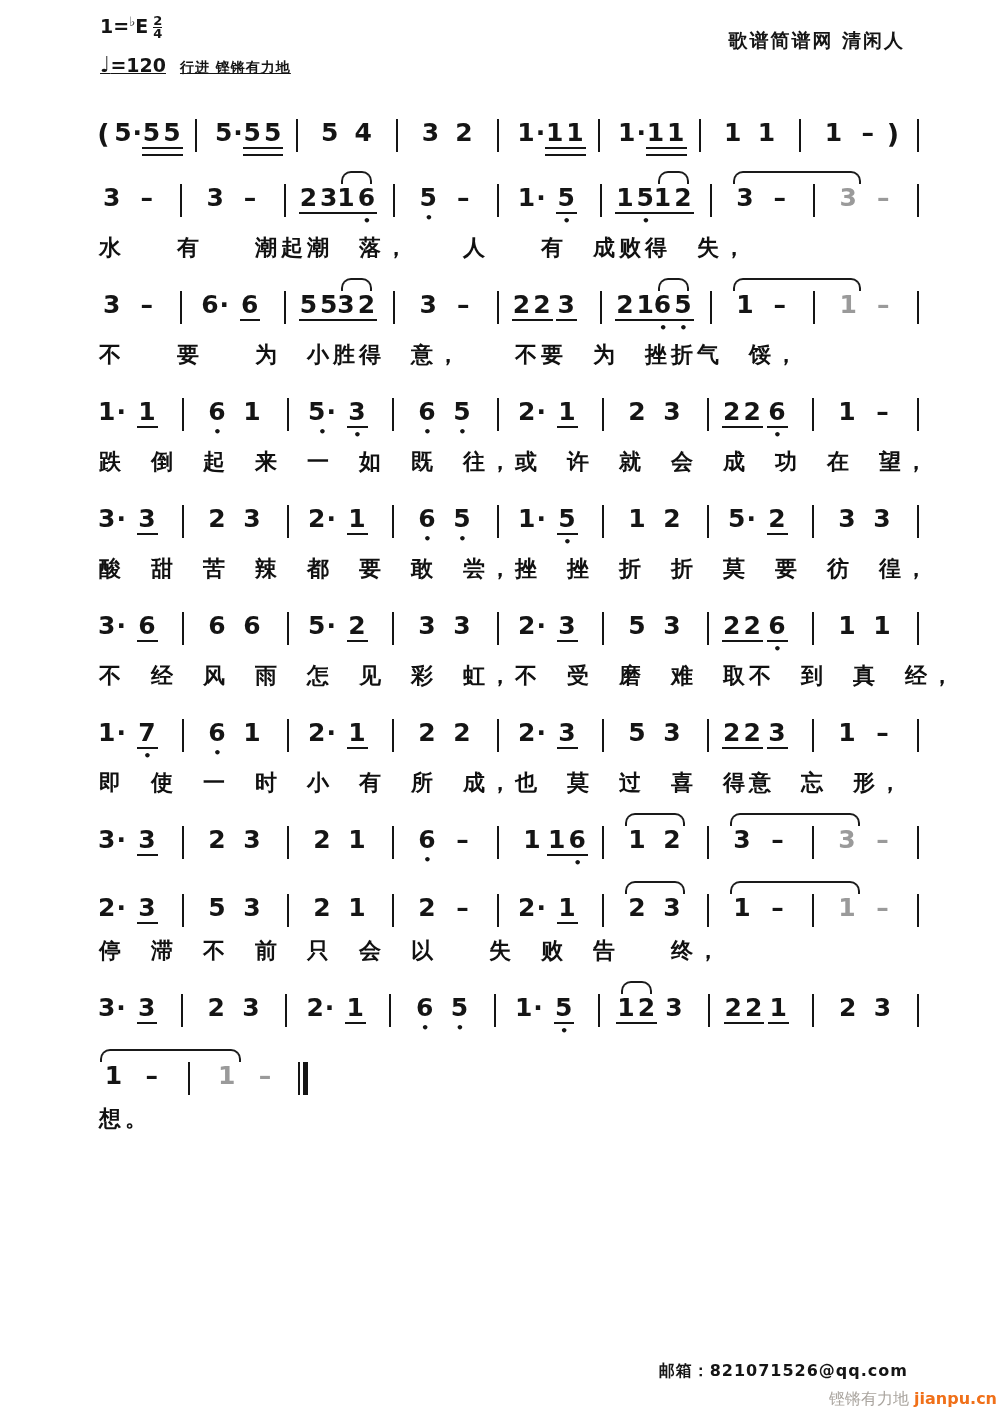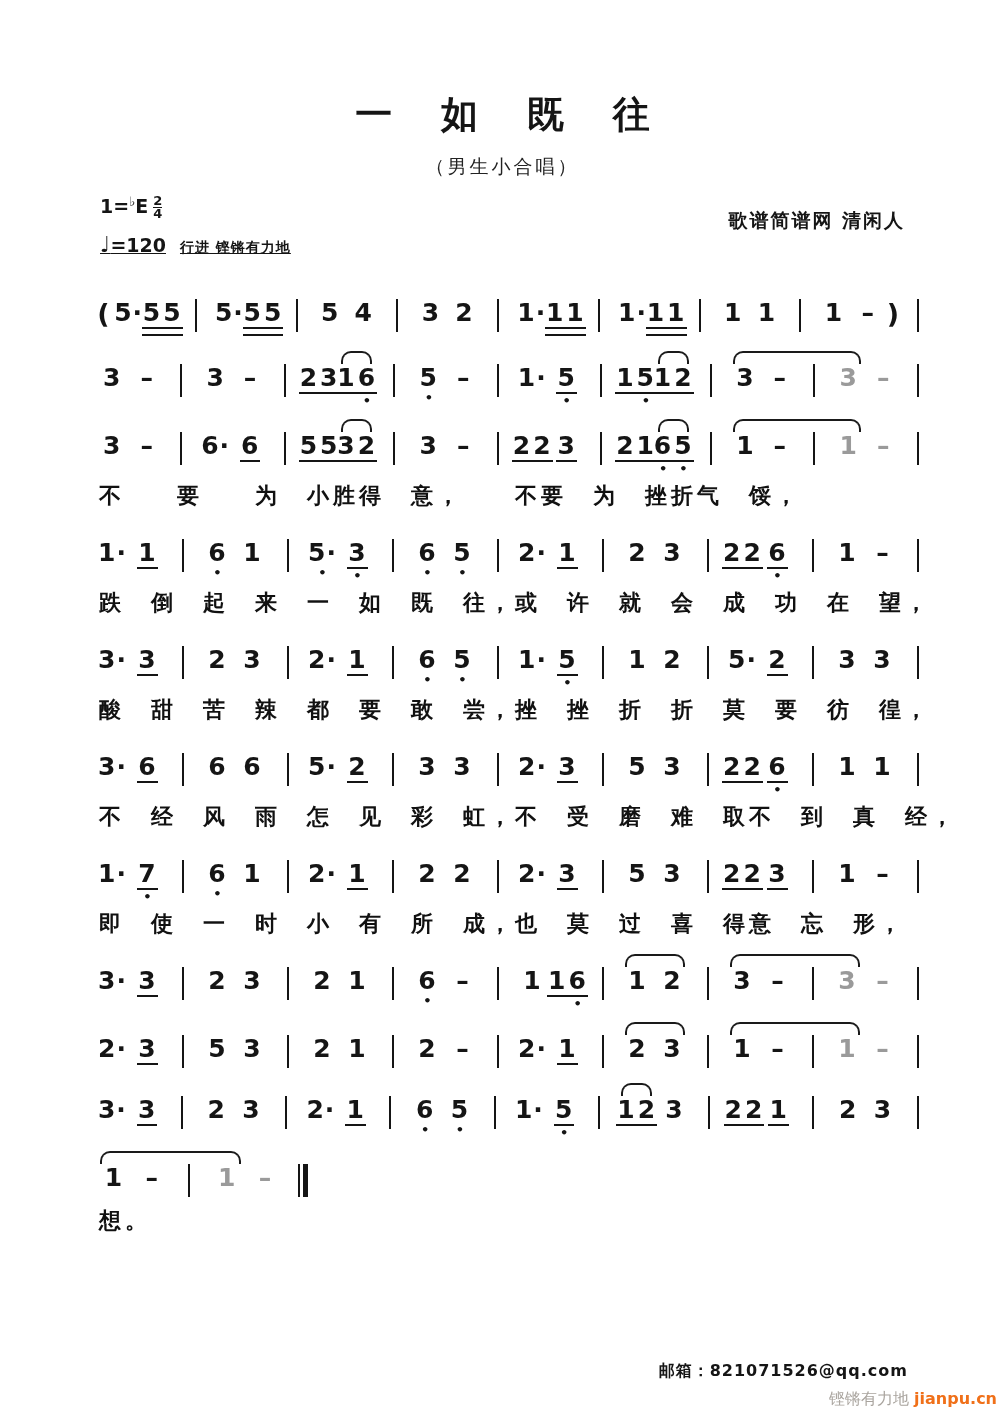--- a/index.html
+++ b/index.html
@@ -44,24 +44,20 @@
   
   .email{position:absolute;right:97px;bottom:40px;font-size:16px;font-weight:700;letter-spacing:1px;}
   .watermark{position:absolute;right:8px;bottom:12px;font-size:16px;}
   .wm-gray{color:#a9a49e;}
   .wm-orange{color:#f07019;font-weight:700;}
 </style>
 </head>
 <body>
 
 <div class="page">
-  <div class="header">
-    <div class="title">一 如 既 往</div>
-    <div class="subtitle">（男生小合唱）</div>
-  </div>
 
   <div class="meta">
     <div class="keysig"><span>1=</span><span class="flat">♭</span><span>E</span><span class="frac">
           <span>2</span>
           <span class="den">4</span>
         </span>
     </div>
     <div class="tempo"><span class="note">♩</span><span>=120</span><span class="expr">行进  铿锵有力地</span>
     </div>
     <div class="author">歌谱简谱网  清闲人</div>
@@ -299,20 +295,21 @@
               </span>
             </span>
           </span>
           <span class="tk">
             <span class="dash ghost">–</span>
           </span>
           <span class="tk">
             <span class="bar"></span>
           </span>
         </div>
+        <div class="lyr">水　　有　　潮起潮　落，　　人　　有　成败得　失，</div>
       </div>
       <div class="music-system">
         <div class="mrow">
           <span class="tk">
             <span class="grp" style="grid-template-columns: repeat(1, auto);">
               <span class="dg" style="grid-area: 1 / 1;">3</span>
             </span>
           </span>
           <span class="tk">
             <span class="dash">–</span>
@@ -1106,20 +1103,21 @@
               </span>
             </span>
           </span>
           <span class="tk">
             <span class="dash ghost">–</span>
           </span>
           <span class="tk">
             <span class="bar"></span>
           </span>
         </div>
+        <div class="lyr">停　滞　不　前　只　会　以　　失　败　告　　终，</div>
       </div>
       <div class="music-system">
         <div class="mrow">
           <span class="tk">
             <span class="grp" style="grid-template-columns: repeat(1, auto);">
               <span class="dg" style="grid-area: 1 / 1;">3·</span>
             </span>
           </span>
           <span class="tk">
             <span class="grp" style="grid-template-columns: repeat(1, auto);">

